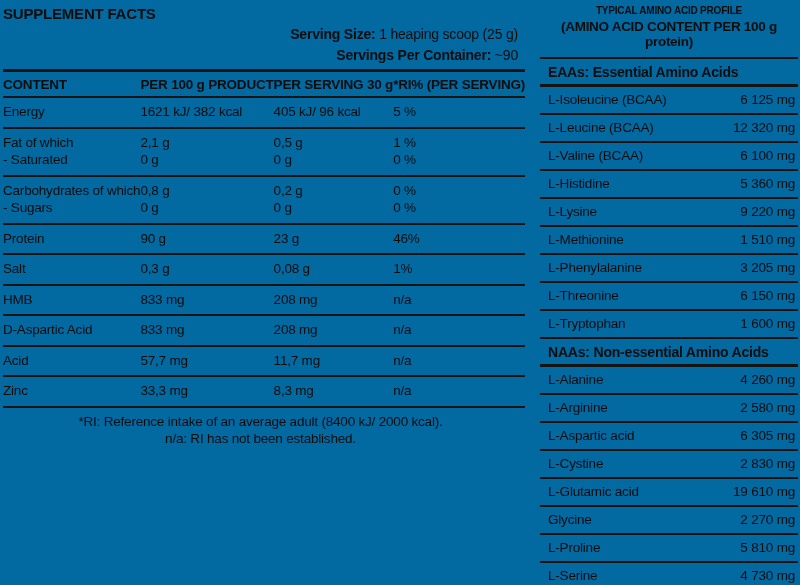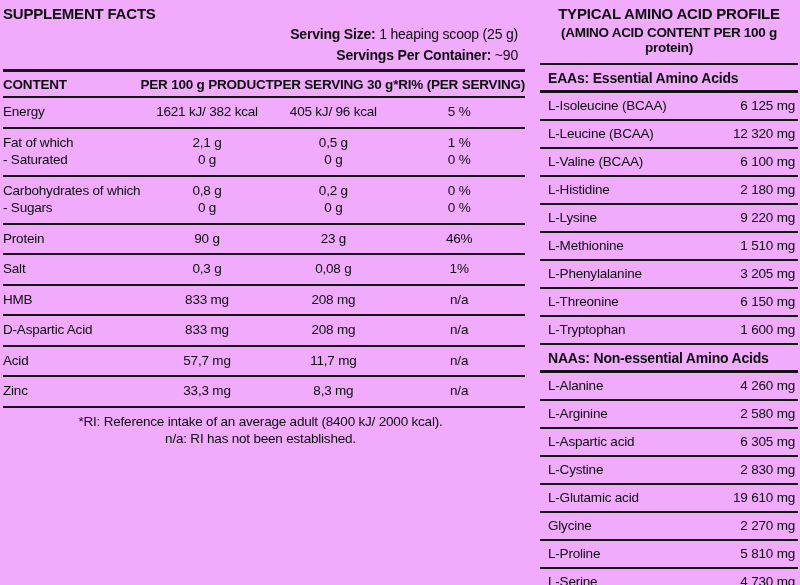--- a/index.html
+++ b/index.html
@@ -2,50 +2,50 @@
 <html><head>
 <meta charset="utf-8">
 <style>
   html,body{margin:0;padding:0;background:#ffffff;}
   body{
     width:800px;height:585px;overflow:hidden;
     font-family:"Liberation Sans","DejaVu Sans",sans-serif;
     color:#0d0d0d;
     -webkit-font-smoothing:antialiased;
   }
-  .page{position:relative;width:800px;height:585px;background:#f0abfc;}
+  .page{position:relative;width:800px;height:585px;background:#0369a1;}
 
   
   .sf-panel{position:absolute;left:3px;top:5px;width:515px;}
   .sf-title{margin:0 0 4px 0;font-size:15px;font-weight:bold;letter-spacing:-0.2px;}
   .sf-line{margin:0 0 3px 0;font-size:14px;letter-spacing:-0.2px;line-height:1.25;text-align:right;}
   .sf-line b{font-weight:bold;}
 
   table.sf{
     width:100%;border-collapse:collapse;margin-top:5px;
     border-top:3px solid #141414;
   }
   table.sf th{
     font-size:13.5px;font-weight:bold;text-align:center;
     padding:5px 0 4px 0;border-bottom:2px solid #141414;
     letter-spacing:-0.2px;white-space:nowrap;
   }
   table.sf th:first-child{text-align:left;}
   table.sf td{
-    font-size:13.5px;text-align:center;vertical-align:top;
+    font-size:13.5px;vertical-align:top;
     padding:5px 0 6px 0;border-bottom:2px solid #141414;
     letter-spacing:-0.2px;line-height:1.3;white-space:nowrap;
   }
   table.sf td:first-child{text-align:left;}
   .sf-foot{margin:6px 0 0 0;font-size:13.5px;text-align:center;letter-spacing:-0.2px;}
   .sf-foot + .sf-foot{margin-top:2px;}
 
   
   .aa-panel{position:absolute;left:540px;top:5px;width:258px;}
-  .aa-title{margin:0;font-size:15px;font-weight:bold;text-align:center;letter-spacing:-0.2px;line-height:1.25;}
+  .aa-title{margin:0;font-size:10px;font-weight:bold;text-align:center;letter-spacing:-0.2px;line-height:1.25;}
   .aa-subtitle{margin:1px 0 0 0;font-size:13.5px;font-weight:bold;text-align:center;letter-spacing:-0.3px;}
   .aa-body{margin-top:8px;border-top:2px solid #141414;}
   .aa-sec{
     font-size:14px;font-weight:bold;padding:5px 0 4px 8px;
     border-bottom:3px solid #141414;letter-spacing:-0.2px;
   }
   .aa-row{
     display:flex;justify-content:space-between;align-items:baseline;
     padding:5px 3px 6px 8px;border-bottom:2px solid #141414;
     font-size:13.5px;letter-spacing:-0.2px;
@@ -230,21 +230,21 @@
         <div class="aa-row">
           <span>L-Leucine (BCAA)</span>
           <span>12 320 mg</span>
         </div>
         <div class="aa-row">
           <span>L-Valine (BCAA)</span>
           <span>6 100 mg</span>
         </div>
         <div class="aa-row">
           <span>L-Histidine</span>
-          <span>2 180 mg</span>
+          <span>5 360 mg</span>
         </div>
         <div class="aa-row">
           <span>L-Lysine</span>
           <span>9 220 mg</span>
         </div>
         <div class="aa-row">
           <span>L-Methionine</span>
           <span>1 510 mg</span>
         </div>
         <div class="aa-row">

